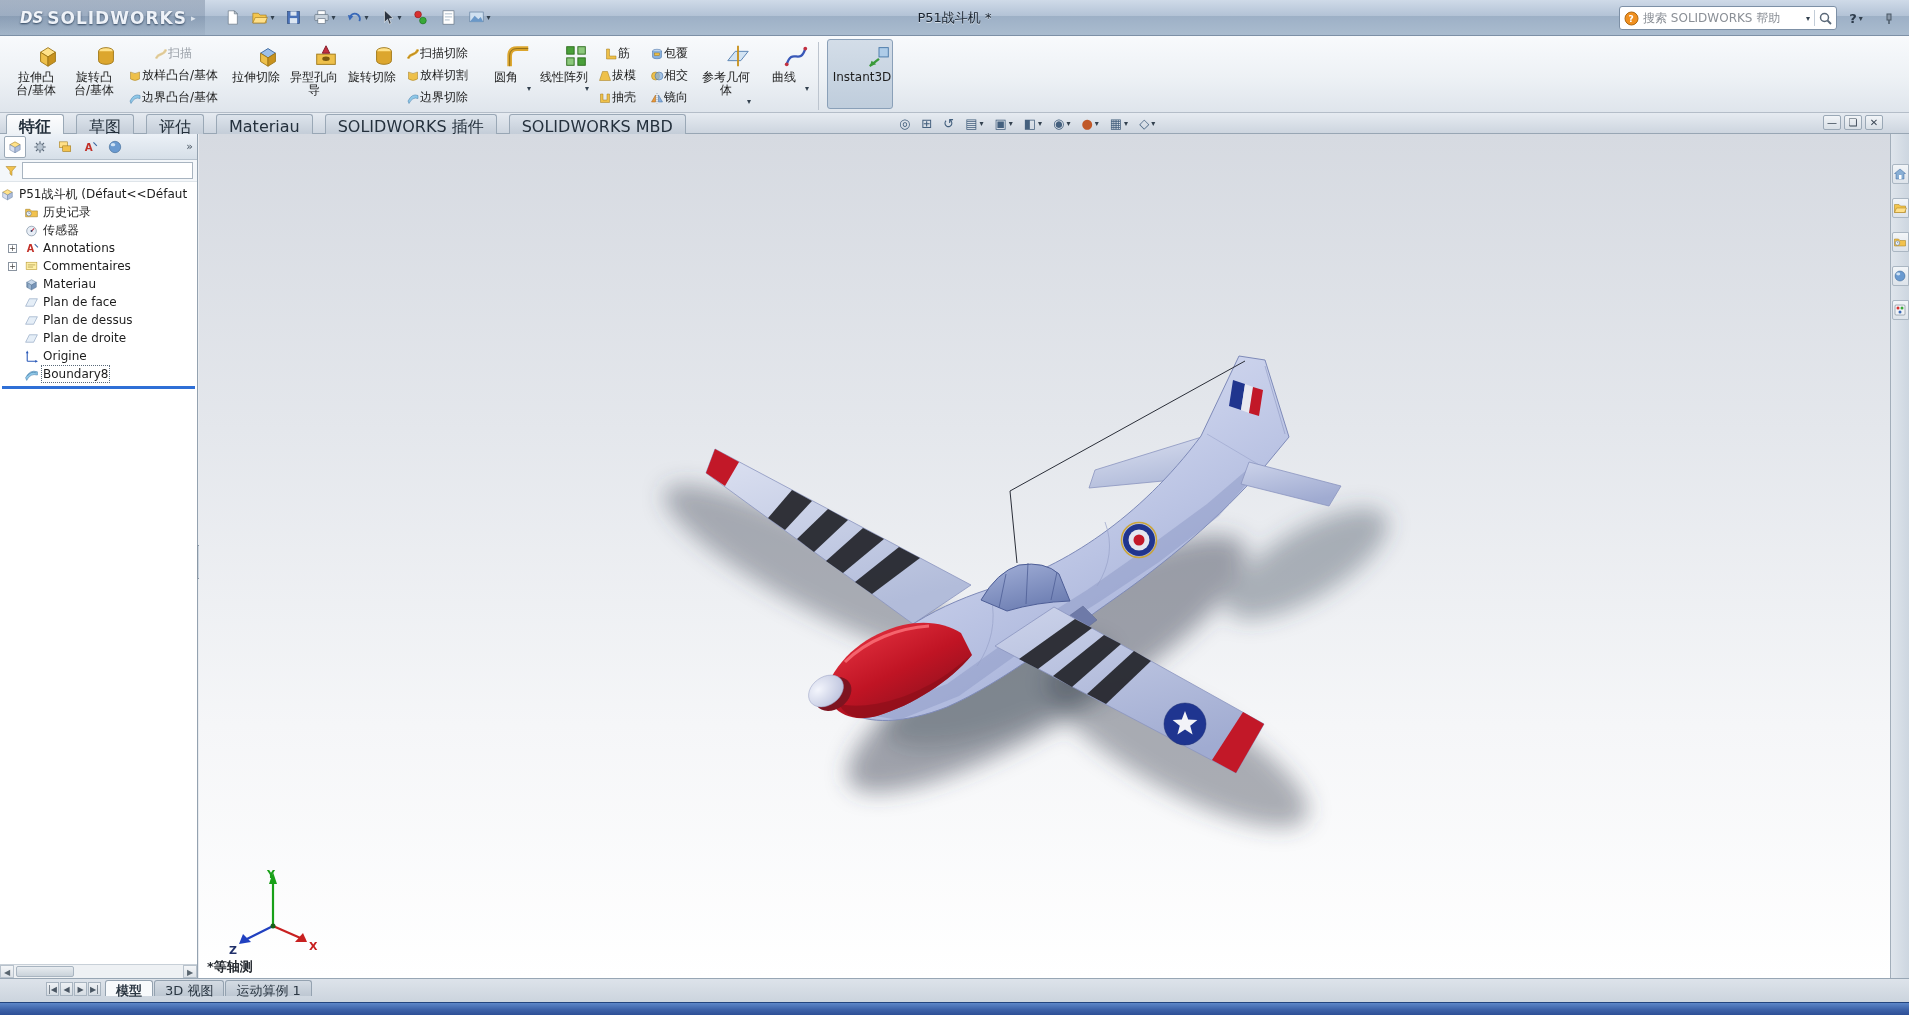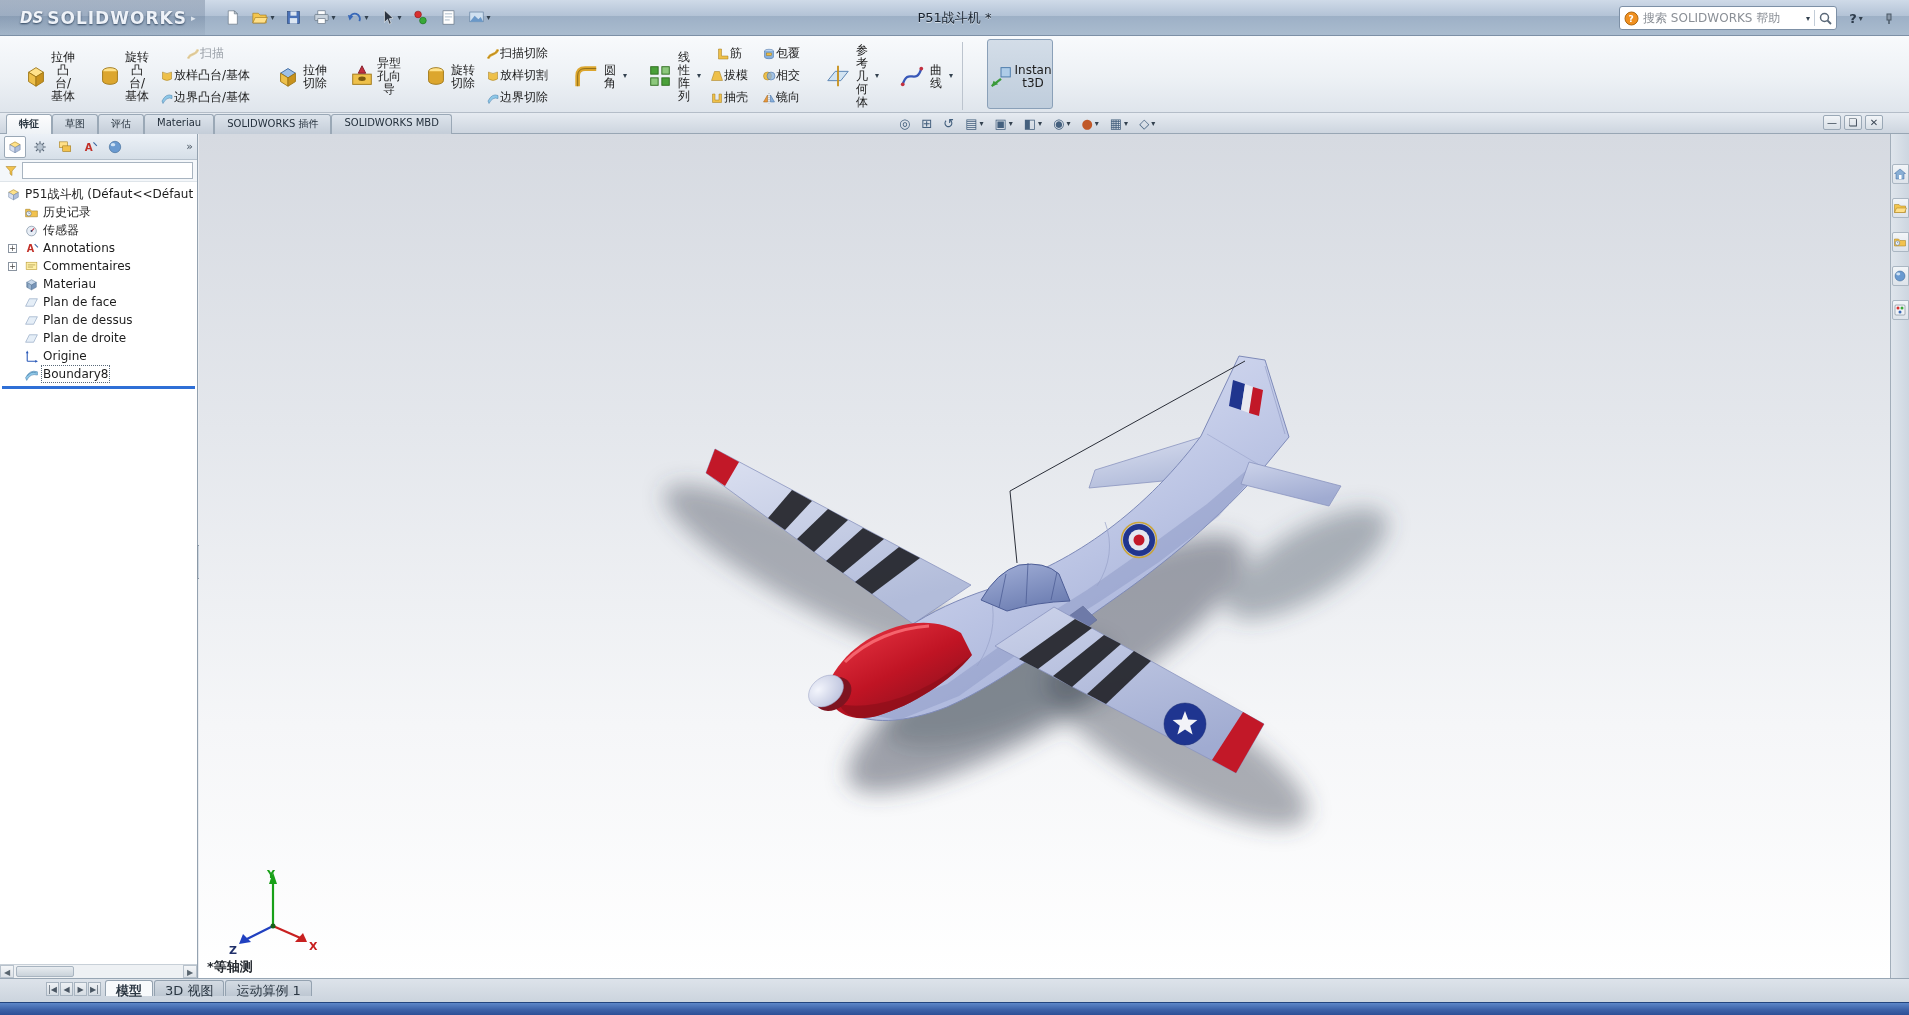--- a/index.html
+++ b/index.html
@@ -29,36 +29,36 @@
   .searchbox input { flex:1; border:none; outline:none; font-size:12px; color:#404040; min-width:0;
     font-family:"DejaVu Sans","Liberation Sans",sans-serif; }
   .searchbox input::placeholder { color:#8a8f96; }
   .vr { width:1px; height:16px; background:#c3cdd8; }
   .help-btn { font-weight:bold; color:#2c3a4a; font-size:13px; }
 
   
   .ribbon { position:absolute; left:0; top:36px; width:100%; height:77px;
     background:linear-gradient(180deg,#f8fafc 0%,#edf1f5 55%,#dfe5ec 100%);
     border-bottom:1px solid #b4bdc8; display:flex; align-items:flex-start; padding:3px 4px 0 6px; gap:2px; }
-  .rbtn-big { width:56px; height:70px; display:flex; flex-direction:row; align-items:center;
-    padding-top:3px; border:1px solid transparent; border-radius:3px; text-align:center;margin-left:16px; }
+  .rbtn-big { width:56px; height:70px; display:flex; flex-direction:column; align-items:flex-end;
+    padding-top:3px; border:1px solid transparent; border-radius:3px; text-align:center; }
   .rbtn-big .lbl { font-size:12px; line-height:13px; width:50px; margin-top:2px; word-break:break-all; }
   .rbtn-big.active { background:linear-gradient(180deg,#d3dde8,#bfcddc); border-color:#8aa0b8; }
   .rcol { display:flex; flex-direction:column; gap:1px; padding-top:4px; }
   .rbtn-sm { display:flex; align-items:center; height:21px; padding:0 5px;
     border:1px solid transparent; border-radius:2px; white-space:nowrap;justify-content:center; }
   .rbtn-sm.disabled { color:#9aa0a8; }
   .rsep { width:1px; height:68px; background:#bcc4ce; margin:3px 6px 0 6px; }
   .ric { flex:0 0 auto; }
 
   
   .tabrow { position:absolute; left:0; top:113px; width:100%; height:21px;
     background:linear-gradient(180deg,#e6ebf1,#cdd5df); border-bottom:1px solid #98a6b4; }
   .tabs { position:absolute; left:6px; top:0; display:flex; height:21px; align-items:flex-end; }
-  .tab { height:20px; padding:2px 12px 0 12px; margin-right:0; font-size:10px;
+  .tab { height:20px; padding:2px 12px 0 12px; margin-right:12px; font-size:16px;
     background:linear-gradient(180deg,#dde4ec,#c4cdd8); border:1px solid #9aa8b6; border-bottom:none;
     border-radius:3px 3px 0 0; color:#24303c; white-space:nowrap; }
   .tab.active { background:linear-gradient(180deg,#fdfdfe,#eef2f6); font-weight:bold; }
   .hud { position:absolute; left:895px; top:0; height:21px; display:flex; align-items:center; gap:3px; }
   .hud-btn { display:flex; align-items:center; height:19px; padding:0 3px; color:#44607e; font-size:13px;
     border:1px solid transparent; border-radius:2px; }
   .docwin { position:absolute; right:26px; top:2px; display:flex; gap:3px; }
   .docwin .dbtn { width:18px; height:15px; font-size:10px; line-height:13px; text-align:center;
     color:#3a4654; border:1px solid #9aa8b6; background:linear-gradient(180deg,#f2f5f8,#d8dfe6); border-radius:2px; }
 
@@ -70,21 +70,21 @@
   .fm-tab { width:22px; height:22px; display:flex; align-items:center; justify-content:center;
     border:1px solid transparent; border-radius:2px; }
   .fm-tab.cur { background:#fff; border-color:#9aa8b6; }
   .fm-more { margin-left:auto; color:#45525f; font-size:11px; }
   .filter-row { height:22px; display:flex; align-items:center; gap:4px; padding:2px 4px;
     border-bottom:1px solid #dfe5ea; background:#f4f7fa; }
   .filter-row input { flex:1; height:17px; border:1px solid #a8b4c0; font-size:11px; padding:0 3px; min-width:0; }
   .tree { padding:3px 0 0 0; }
   .trow { display:flex; align-items:center; height:18px; gap:4px; font-size:12px; padding-left:24px;
     white-space:nowrap; overflow:hidden; position:relative; }
-  .trow.root { padding-left:6px; }
+  .trow.root { padding-left:0; }
   .expander { position:absolute; left:8px; width:9px; height:9px; border:1px solid #8a94a0; background:#fff;
     font-size:8px; line-height:7px; text-align:center; color:#444; }
   .trow.selected .tlabel { outline:1px dotted #5a6a7a; outline-offset:1px; }
   .rollback { height:0; border-top:3px solid #2f6fd6; margin:3px 2px 0 2px; }
   .panel-hscroll { position:absolute; left:0; bottom:0; width:100%; height:14px;
     background:#eef1f4; border-top:1px solid #c8d0d8; display:flex; align-items:center; }
   .sbtn { width:14px; height:13px; text-align:center; font-size:8px; line-height:13px; color:#5a6670;
     background:linear-gradient(180deg,#f4f6f8,#dde2e8); border:1px solid #b8c2cc; }
   .sthumb { width:58px; height:11px; margin-left:2px; background:linear-gradient(180deg,#e8ecf0,#c9d2da);
     border:1px solid #a8b4c0; border-radius:2px; }

